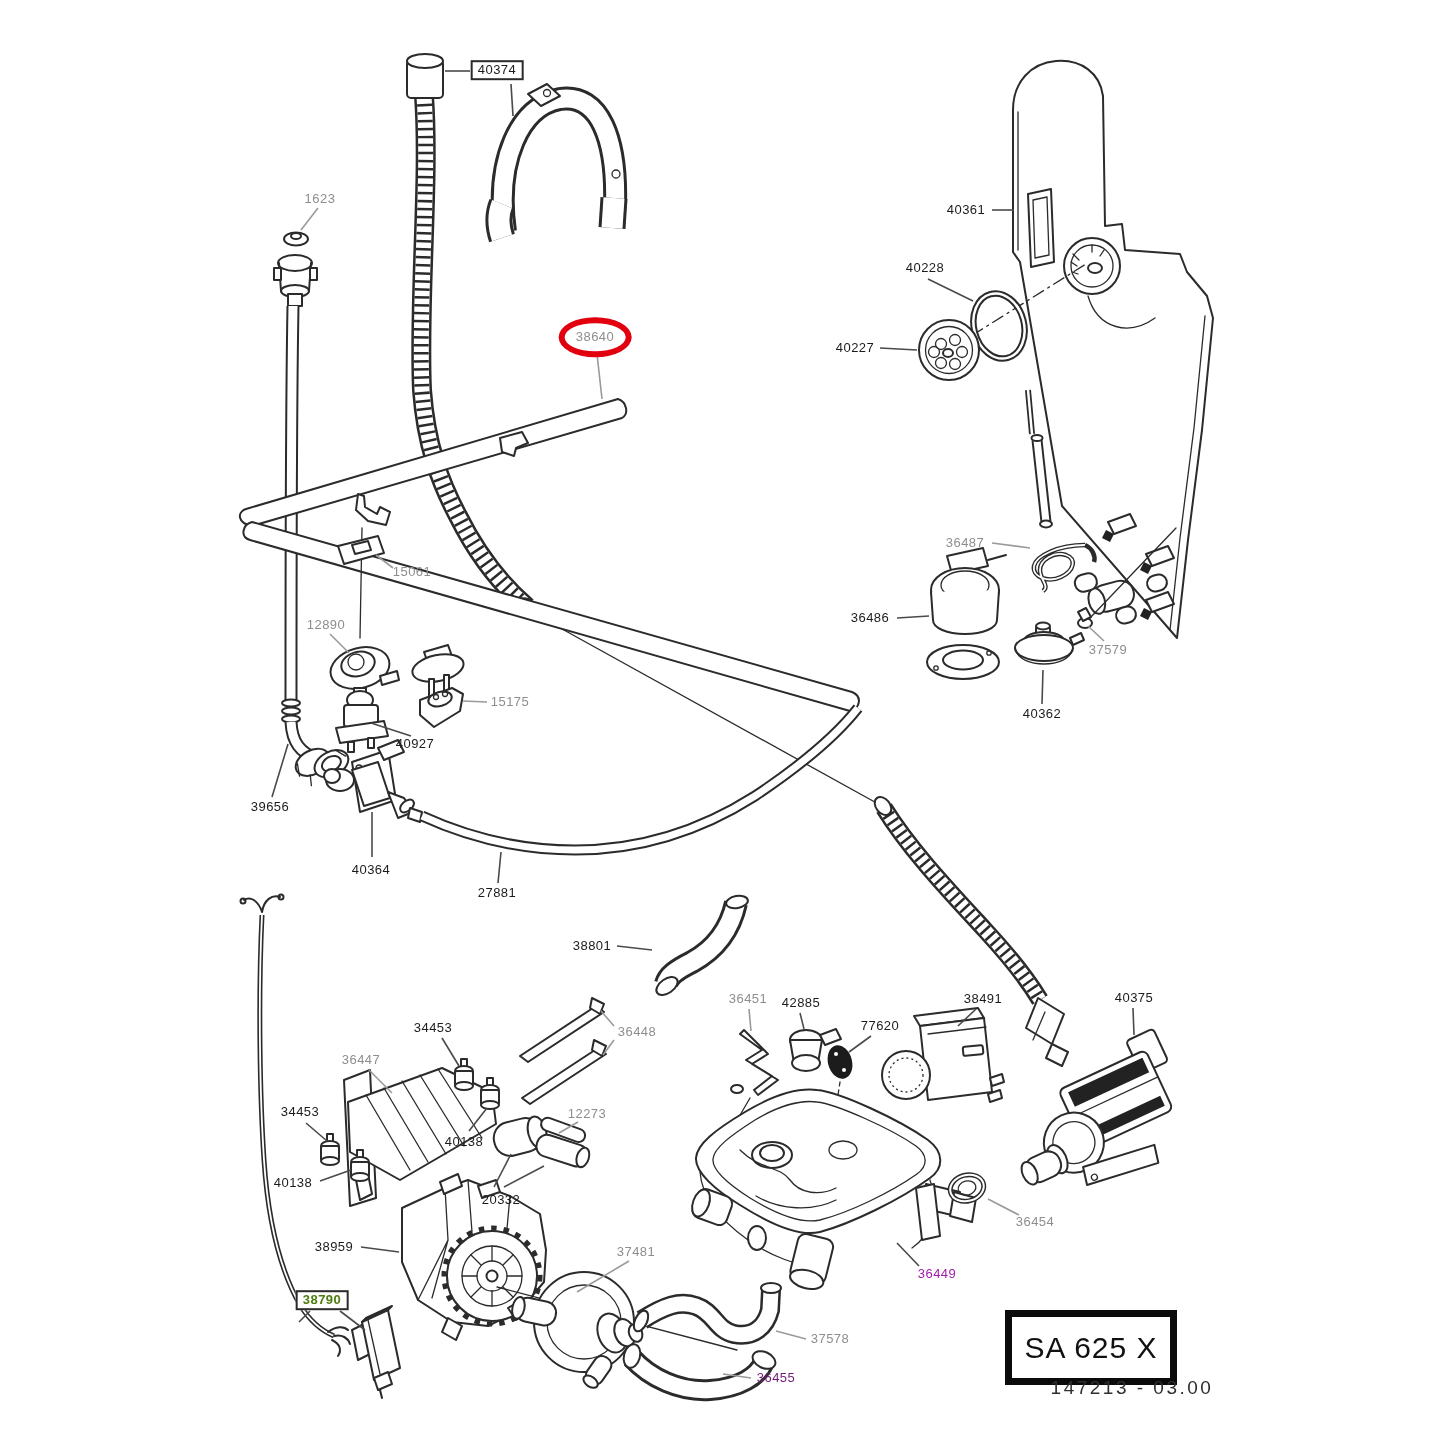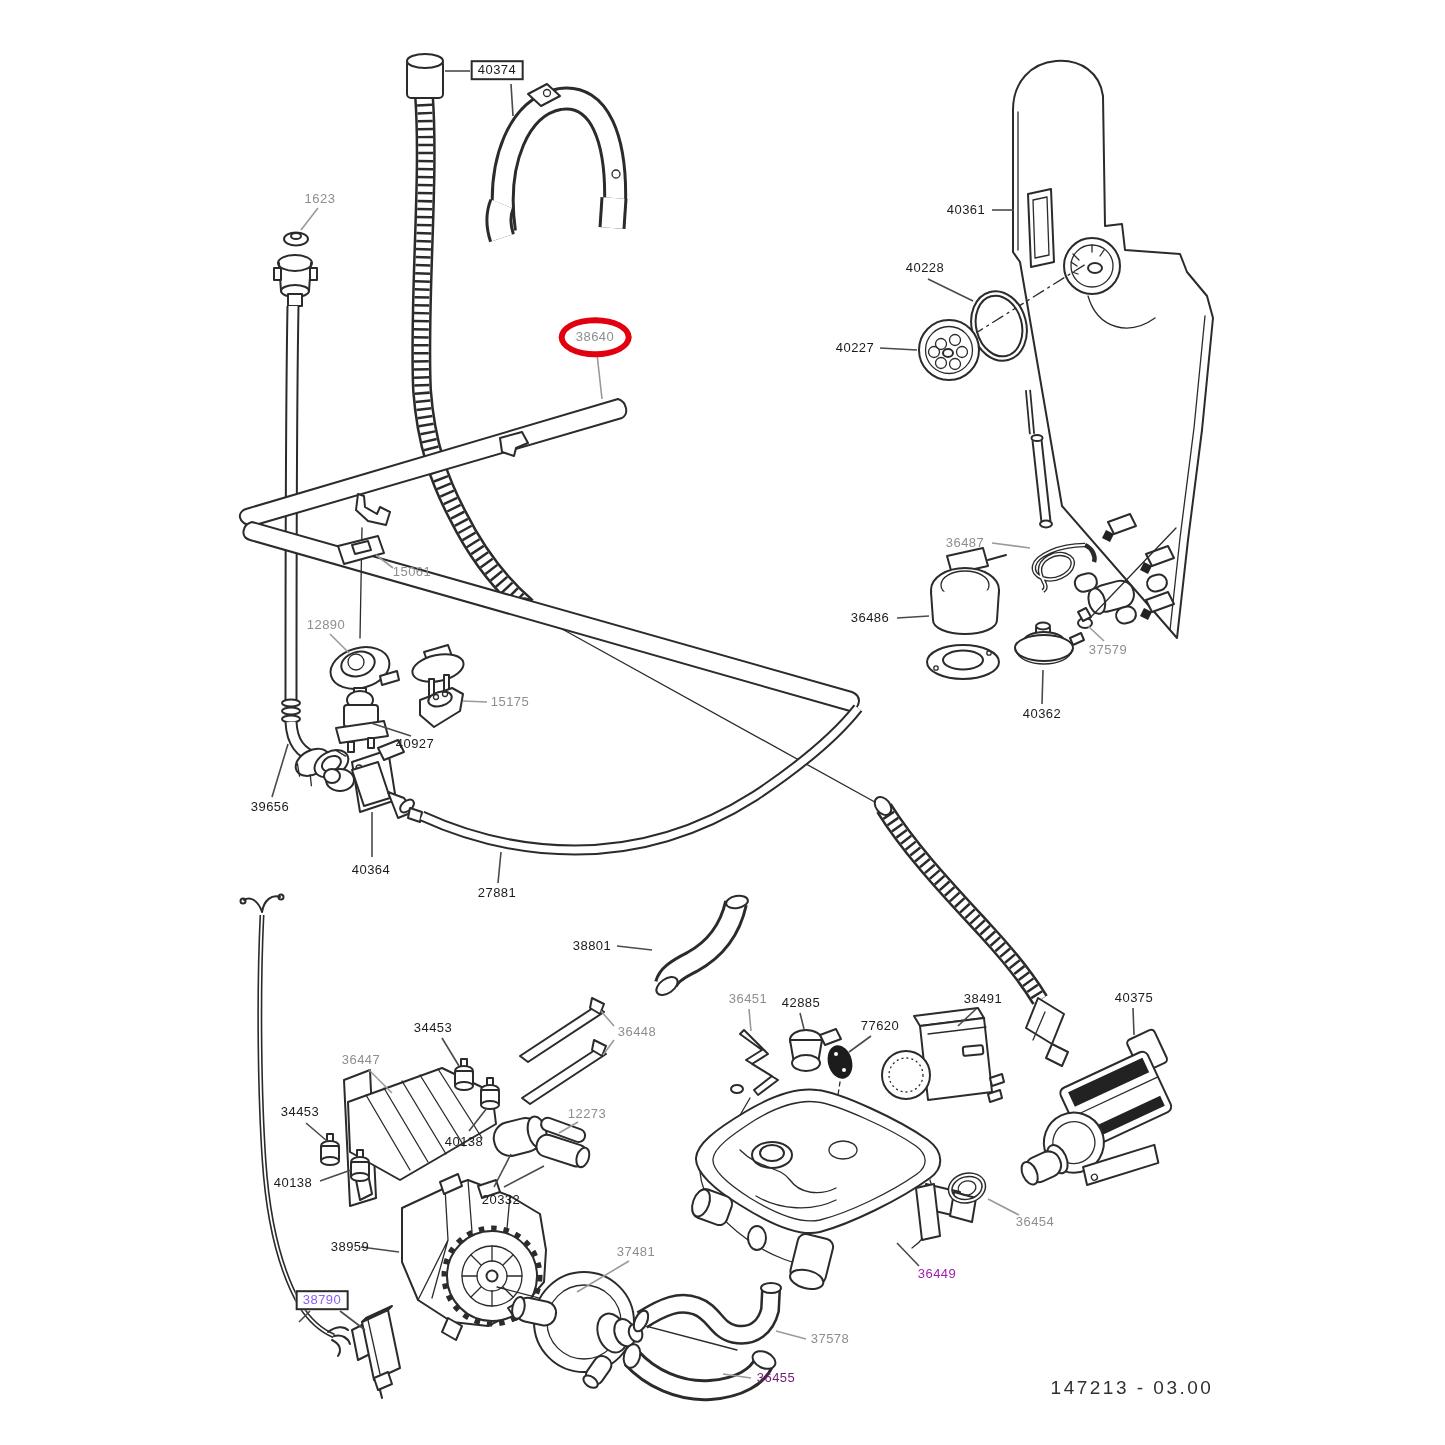--- a/index.html
+++ b/index.html
@@ -516,30 +516,33 @@
       <div class="plabel" style="left: 1042px; top: 714px; color: rgb(28, 28, 28);">40362</div>
       <div class="plabel" style="left: 592px; top: 946px; color: rgb(28, 28, 28);">38801</div>
       <div class="plabel" style="left: 433px; top: 1028px; color: rgb(28, 28, 28);">34453</div>
       <div class="plabel" style="left: 361px; top: 1060px; color: rgb(142, 142, 142);">36447</div>
       <div class="plabel" style="left: 637px; top: 1032px; color: rgb(142, 142, 142);">36448</div>
       <div class="plabel" style="left: 300px; top: 1112px; color: rgb(28, 28, 28);">34453</div>
       <div class="plabel" style="left: 464px; top: 1142px; color: rgb(28, 28, 28);">40138</div>
       <div class="plabel" style="left: 587px; top: 1114px; color: rgb(142, 142, 142);">12273</div>
       <div class="plabel" style="left: 293px; top: 1183px; color: rgb(28, 28, 28);">40138</div>
       <div class="plabel" style="left: 501px; top: 1184px; color: rgb(28, 28, 28); margin-top: 16px;">20332</div>
-      <div class="plabel" style="left: 334px; top: 1247px; color: rgb(28, 28, 28); margin-left: 16px;">38959</div>
+      <div class="plabel" style="left: 334px; top: 1247px; color: rgb(28, 28, 28);">38959</div>
       <div class="plabel" style="left: 636px; top: 1252px; color: rgb(142, 142, 142);">37481</div>
       <div class="plabel" style="left: 748px; top: 999px; color: rgb(142, 142, 142);">36451</div>
       <div class="plabel" style="left: 801px; top: 1003px; color: rgb(28, 28, 28);">42885</div>
       <div class="plabel" style="left: 880px; top: 1026px; color: rgb(28, 28, 28);">77620</div>
       <div class="plabel" style="left: 983px; top: 999px; color: rgb(28, 28, 28);">38491</div>
       <div class="plabel" style="left: 1134px; top: 998px; color: rgb(28, 28, 28);">40375</div>
       <div class="plabel" style="left: 1035px; top: 1222px; color: rgb(142, 142, 142);">36454</div>
       <div class="plabel" style="left: 937px; top: 1274px; color: #a21caf; text-align: center;">36449</div>
       <div class="plabel" style="left: 830px; top: 1339px; color: rgb(142, 142, 142);">37578</div>
       <div class="plabel" style="left: 776px; top: 1378px; color: #701a75;">36455</div>
-      <div class="plabel style-boxed" style="left: 322px; top: 1300px; color: #8b5cf6;">38790</div>
+      <div class="plabel style-boxed" style="left: 322px; top: 1300px; color: #4d7c0f; font-weight: bold;">38790</div>
     </div>
 
+<div class="model-box" style="left:1005px;top:1310px;width:158px;height:61px;">
+  <span>SA 625 X</span>
+</div>
 
 <div class="doc-num" style="left:1084px;top:1388px;">147213 - 03.00</div>
 
 </div>
 
 </body></html>

